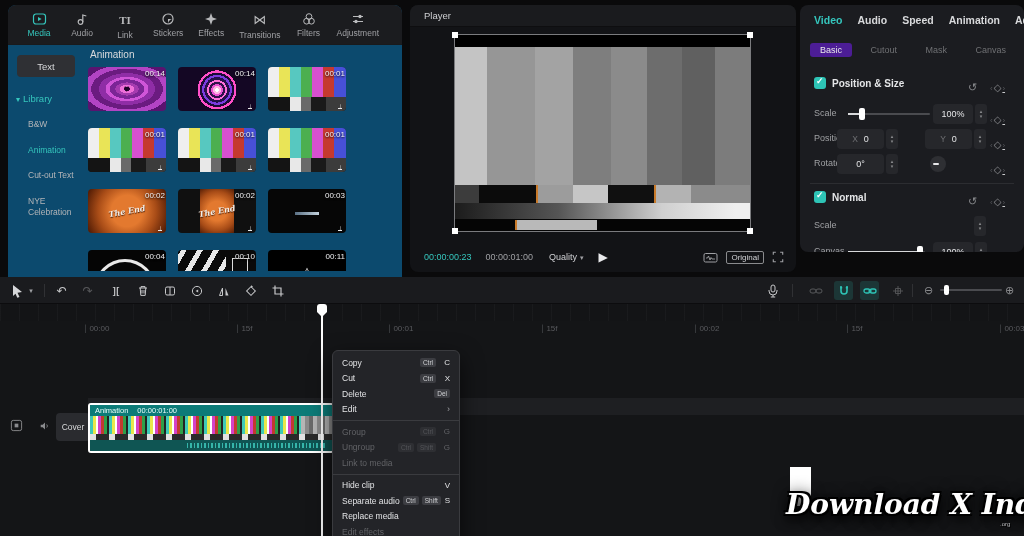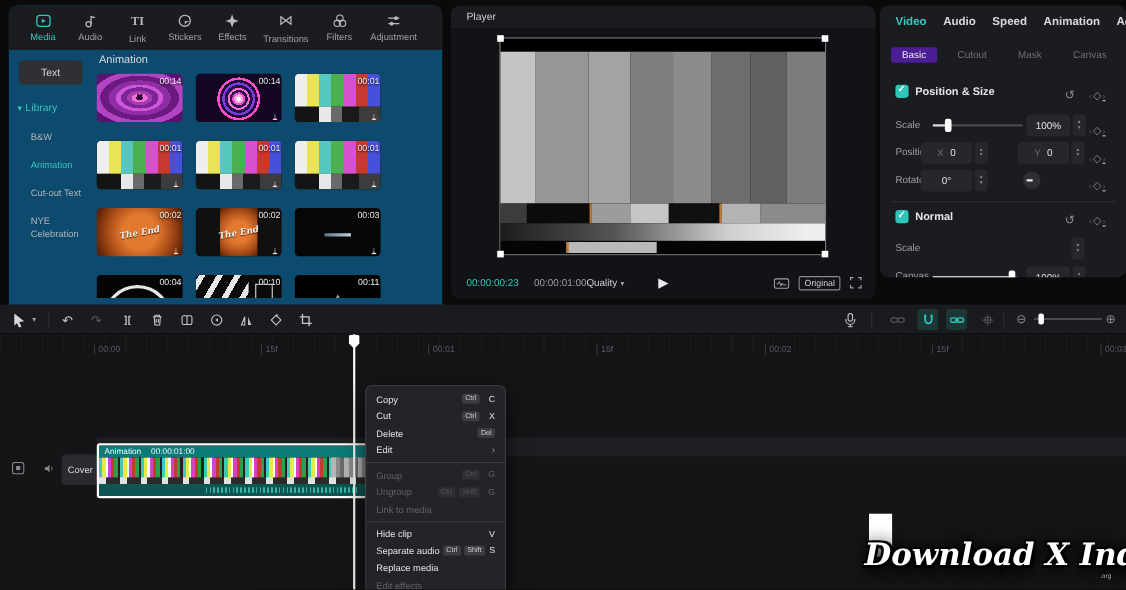--- a/index.html
+++ b/index.html
@@ -57,21 +57,21 @@
   .vf-blocks{position:absolute;left:0;right:0;top:150px;height:18px;display:flex}
   .vf-blocks div{height:100%}
   .orange-r{border-right:2px solid #c87a2a}
   .vf-grad{position:absolute;left:0;right:0;top:168px;height:16px;background:linear-gradient(90deg,#1c1c1c,#555 35%,#cfcfcf 70%,#efefef 95%)}
   .vf-bottom{position:absolute;left:0;right:0;top:184px;bottom:0;background:#050505}
   .vf-bottom div{position:absolute;left:60px;top:1px;width:82px;height:10px;background:#b9b9b9;border-left:2px solid #c87a2a}
   .handle{position:absolute;width:6px;height:6px;background:#fff;z-index:4}
   .p-bar{position:absolute;left:0;right:0;bottom:0;height:30px;display:flex;align-items:center;padding:0 14px;font-size:9px}
   .tc-cur{color:#35c6bd}
   .tc-tot{color:#9fa0a4;margin-left:14px}
-  .quality{color:#d0d1d4;margin-left:0;display:flex;align-items:flex-end;gap:3px;cursor:pointer}
+  .quality{color:#d0d1d4;margin-left:16px;display:flex;align-items:flex-end;gap:3px;cursor:pointer}
   .cdown::before{content:"\25BE";font-size:7px;color:#9fa0a4}
   .play-btn{position:absolute;left:50%;transform:translateX(-50%);cursor:pointer}
   .play-btn::before{content:"\25B6";font-size:12px;color:#e9eaec}
   .p-right{position:absolute;right:12px;display:flex;align-items:center;gap:8px}
   .orig-box{border:1px solid #8a8b8e;border-radius:2px;padding:1px 4px;font-size:8px;color:#d0d1d4;cursor:pointer}
   .pr-ic{cursor:pointer;display:flex}
 
   
   #props-panel{left:800px;top:5px;width:224px;height:247px;background:#1b1c20}
   .tabs{position:absolute;left:14px;top:9px;display:flex;gap:15px;font-size:10.5px;font-weight:bold;white-space:nowrap}
@@ -111,21 +111,21 @@
   .ticon.tealbox{background:rgba(46,196,182,.16)}
   .tsep{position:absolute;top:7px;width:1px;height:13px;background:#303134}
   .g-split::before{content:"] [";font-size:9px;font-weight:bold;color:#c6c7c9;letter-spacing:-1px}
   .g-undo::before{content:"\21B6";font-size:12px;color:#c6c7c9}
   .g-redo::before{content:"\21B7";font-size:12px;color:#c6c7c9}
   .g-zo::before{content:"\2296";font-size:11px;color:#8a8b8e}
   .g-zi::before{content:"\2295";font-size:11px;color:#8a8b8e}
   .tl-zoom{position:absolute;top:12px;left:940px;width:62px;height:2px;background:#4a4b4f;border-radius:1px;cursor:pointer}
   .tl-zoom .sl-thumb{top:-4px;left:4px;width:5px;height:10px}
   .ruler{position:absolute;left:0;right:0;top:27px;height:17px;background:#131416;background-image:repeating-linear-gradient(90deg,#33343734 0 1px,transparent 1px 19px)}
-  .rlab{position:absolute;top:9px;font-size:8px;color:#595a5e;white-space:nowrap}
+  .rlab{position:absolute;top:20px;font-size:8px;color:#595a5e;white-space:nowrap}
   .rlab::before{content:"\2502 ";font-size:7px;margin-right:1px}
   .tracks{position:absolute;left:0;right:0;top:44px;bottom:0}
   .overlay-strip{position:absolute;left:88px;right:0;top:77px;height:17px;background:#1e1f22}
   .trk-ic{position:absolute;cursor:pointer;display:flex}
   .cover-btn{position:absolute;left:56px;top:92px;width:34px;height:28px;background:#2a2b2f;border-radius:4px;display:flex;align-items:center;justify-content:center;font-size:8.5px;color:#d8d9da;cursor:pointer}
   .clip{position:absolute;left:88px;top:82px;width:246px;height:50px;border:2px solid #fff;border-radius:3px;overflow:hidden;background:#111;cursor:grab}
   .clip-header{height:11px;background:#0c7b78;display:flex;align-items:center;gap:9px;padding:0 5px;font-size:7.5px;color:#eafdfb;white-space:nowrap}
   .clip-body{position:relative;height:24px;background:repeating-linear-gradient(90deg,#3ec9b8 0 3px,#e8e84a 3px 6px,#ffffff 6px 8px,#d542c8 8px 11px,#c23b2e 11px 14px,#2f9e48 14px 17px,#222 17px 19px)}
   .clip-body::before{content:"";position:absolute;right:0;top:0;bottom:0;width:13%;background:repeating-linear-gradient(90deg,#b5b5b5 0 4px,#8a8a8a 4px 8px,#6a6a6a 8px 12px)}
   .clip-body::after{content:"";position:absolute;left:0;right:0;bottom:0;height:6px;background:repeating-linear-gradient(90deg,#e2e2e2 0 6px,#2a2a2a 6px 19px)}

